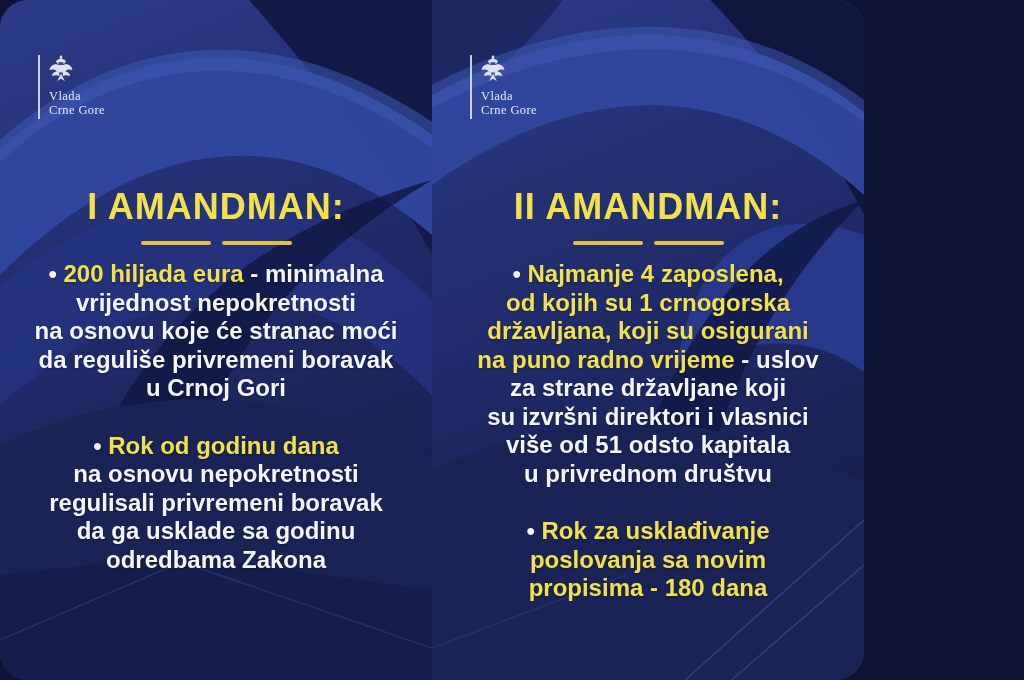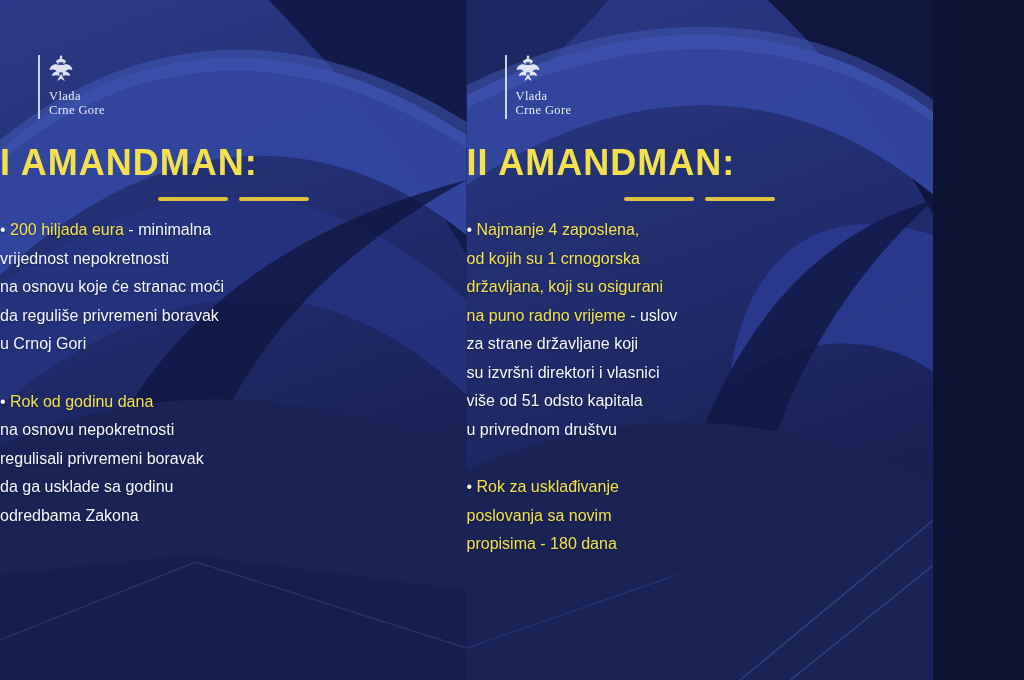--- a/index.html
+++ b/index.html
@@ -1,25 +1,26 @@
 <!DOCTYPE html>
 <html style="--yellow: #f2e14c; --gold: #dfc23d; --white: #f4f6fb;"><head>
 <meta charset="utf-8">
 <style>
   html,body{margin:0;padding:0;background:#0d1333;}
   .canvas{
-    width:933px;height:680px;display:flex;overflow:hidden;
+    width:864px;height:680px;display:flex;overflow:hidden;
     font-family:"Liberation Sans", sans-serif;
+    border-radius:28px;
   }
   .panel{
     position:relative;width:512px;height:680px;overflow:hidden;
     background:#1f2b66;
   }
   .bg{position:absolute;inset:0;width:100%;height:100%;display:block;}
-  .content{position:absolute;inset:0;text-align:left;z-index:2;}
+  .content{position:absolute;inset:0;text-align:center;z-index:2;margin-top:44px;}
   
   .logo{
     position:absolute;left:38px;top:55px;display:flex;gap:9px;
     align-items:flex-start;text-align:left;z-index:3;
   }
   .logo .vline{width:2px;height:64px;background:rgba(230,235,250,.85);}
   .logo .stack{display:flex;flex-direction:column;}
   .logo svg{display:block;opacity:.92;}
   .logo .gov{
     font-family:"Liberation Serif", serif;color:#e9edf8;
@@ -29,21 +30,21 @@
   .title{
     margin-top:142px;font-size:36px;font-weight:bold;letter-spacing:1px;
     color:var(--yellow,#f2e14c);
   }
   .divider{display:flex;justify-content:center;gap:11px;margin-top:13px;}
   .divider span{width:70px;height:4px;border-radius:2px;background:var(--gold,#e0c33e);}
   
   .paragraphs{margin-top:15px;}
   .para{margin-bottom:29px;}
   .line{
-    font-size:16px;font-weight:normal;line-height:28.5px;white-space:nowrap;
+    font-size:24px;font-weight:bold;line-height:28.5px;white-space:nowrap;
     text-shadow:0 1px 2px rgba(5,8,30,.35);
   }
   .line .yellow{color:var(--yellow,#f2e14c);}
   .line .white{color:var(--white,#f4f6fb);}
 </style>
 </head>
 <body>
 
 <div class="canvas">
 

